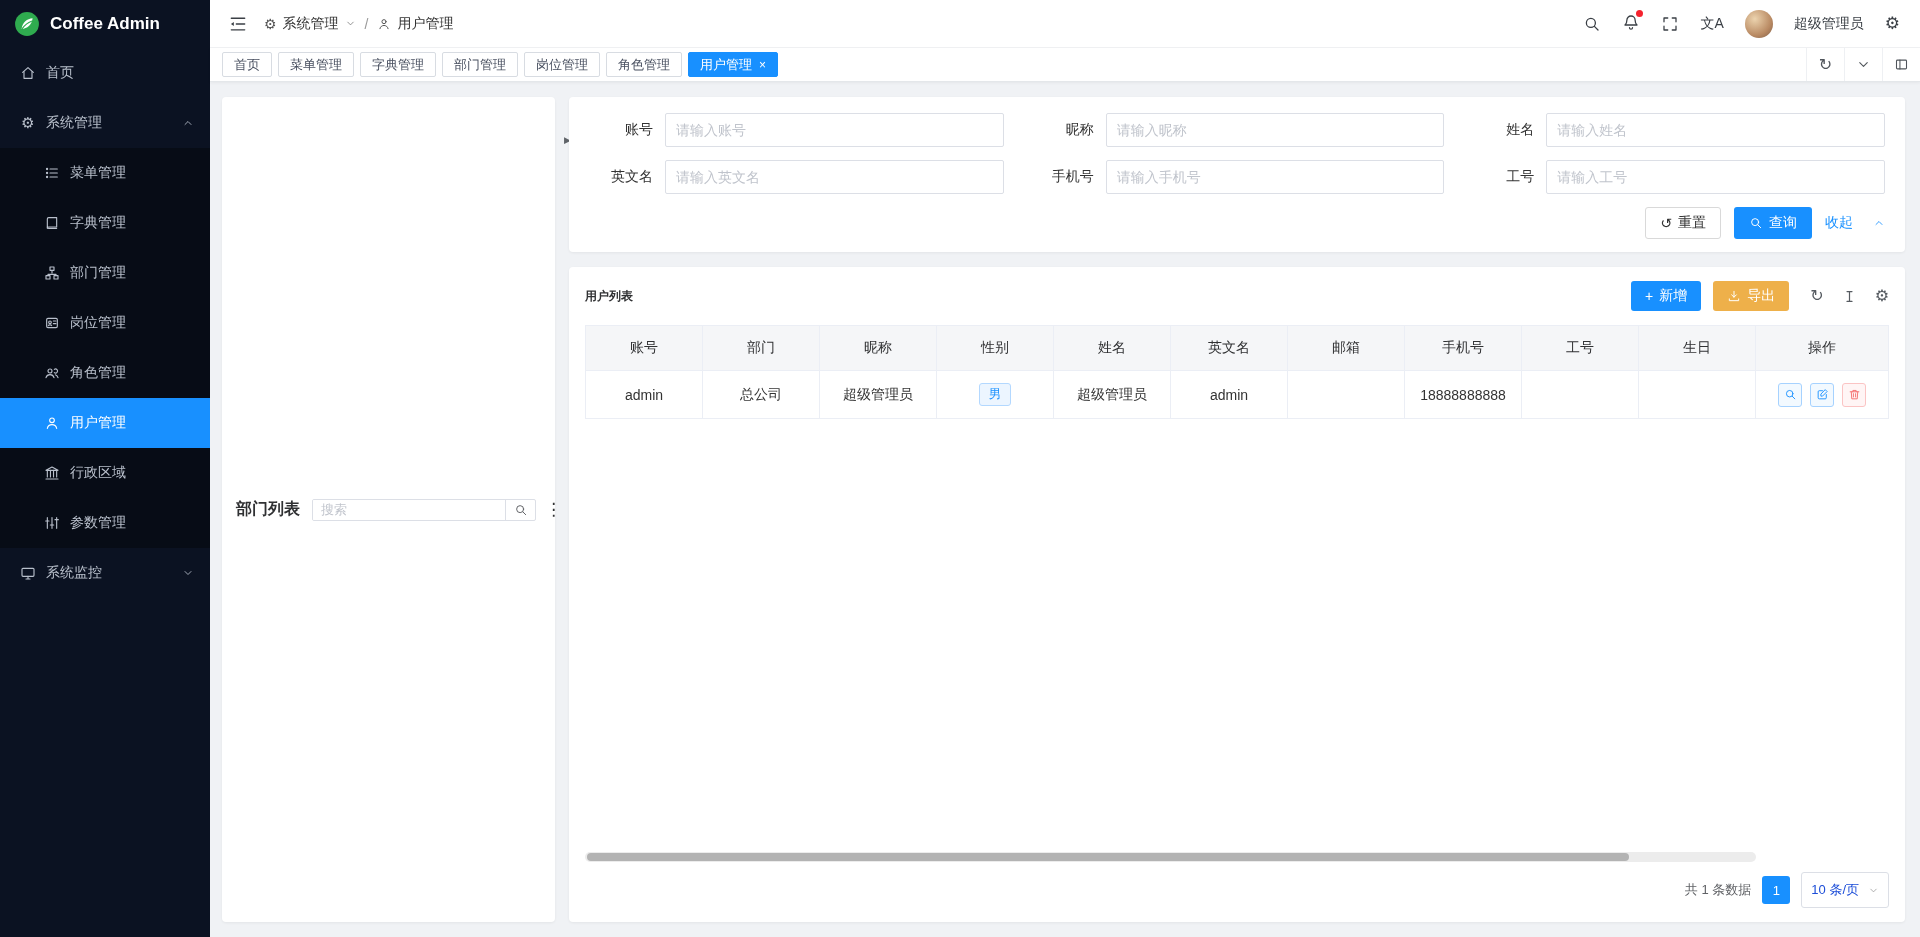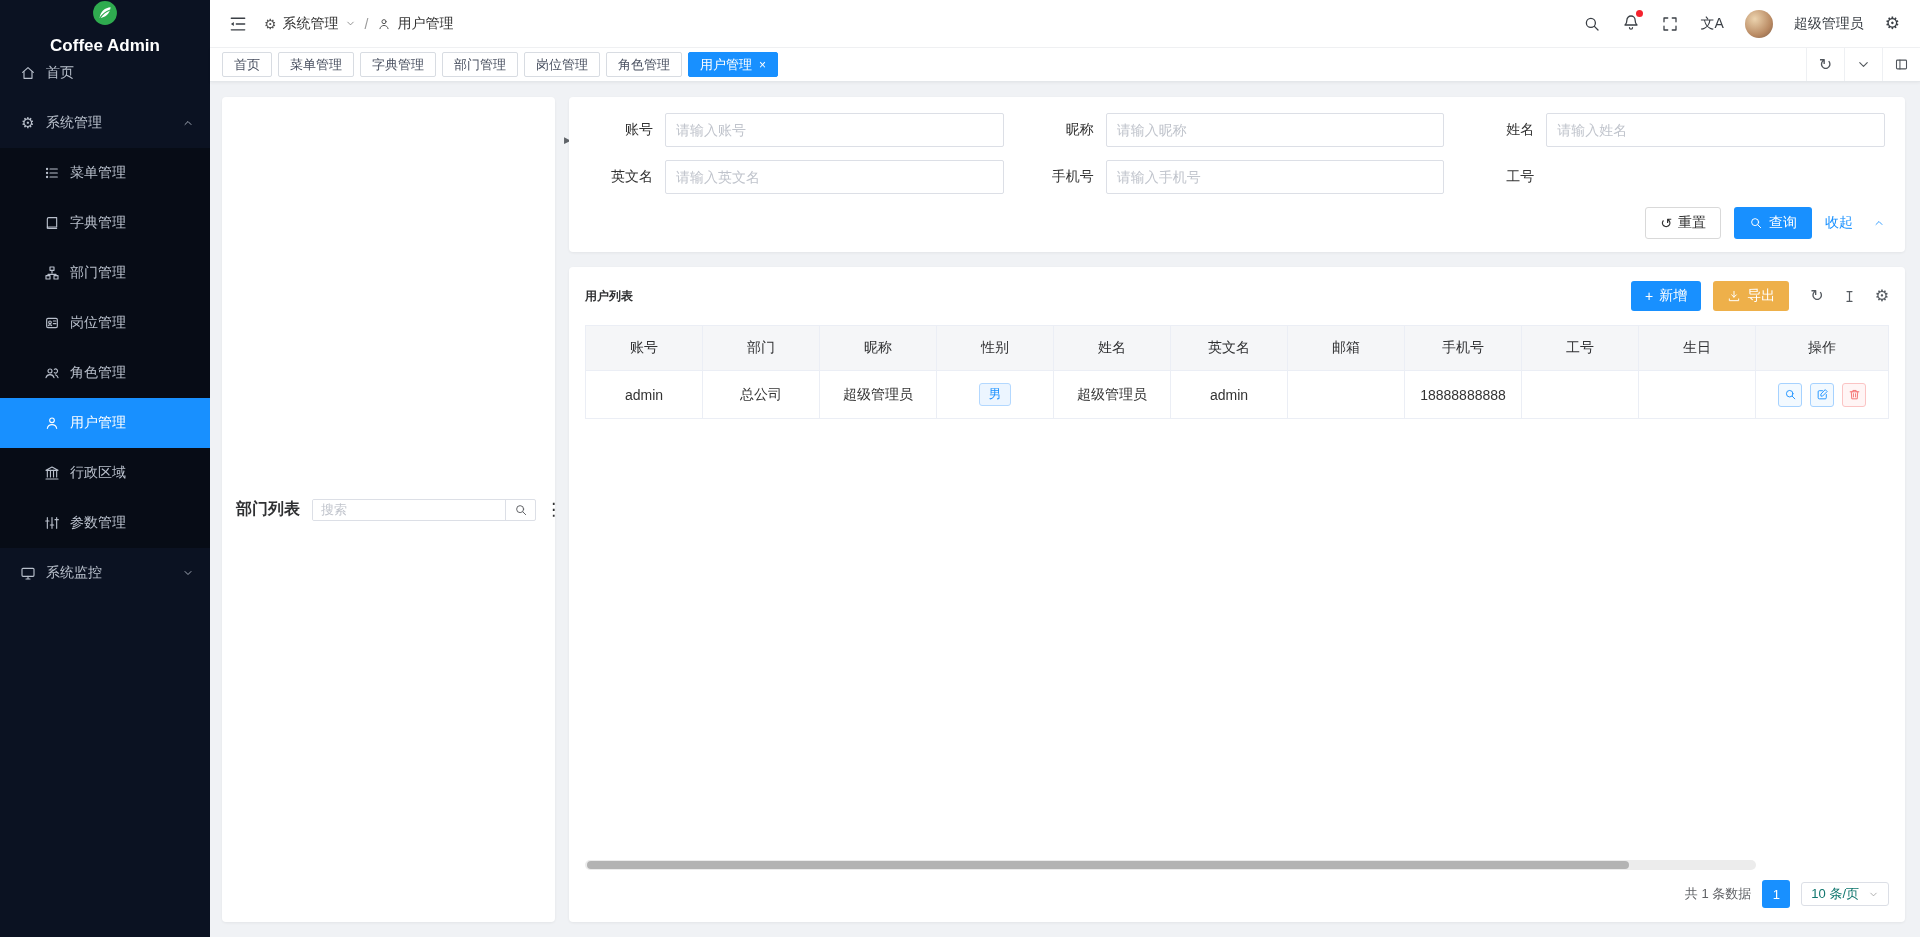--- a/index.html
+++ b/index.html
@@ -6,21 +6,21 @@
   html,body { width:1920px; height:937px; overflow:hidden; }
   body { font-family:"Liberation Sans","DejaVu Sans",sans-serif; font-size:14px; color:#303133; background:#f0f2f5; }
   .glyph { font-family:"DejaVu Sans",sans-serif; }
   .i { display:inline-flex; flex-shrink:0; }
   .i svg { width:100%; height:100%; stroke:currentColor; fill:none; stroke-width:1.7; stroke-linecap:round; stroke-linejoin:round; }
 
   .app { display:flex; width:100%; height:100%; }
 
   
   .sidebar { width:210px; flex-shrink:0; background:#0b1222; color:#b9c0cc; display:flex; flex-direction:column; }
-  .logo { height:48px; display:flex; align-items:center; gap:10px; padding:0 14px; color:#fff; font-weight:bold; font-size:17px; white-space:nowrap;flex-direction:column; }
+  .logo { height:48px; display:flex; align-items:center; gap:10px; padding:0 14px; color:#fff; font-weight:bold; font-size:17px; white-space:nowrap; }
   .logo-icon { width:26px; height:26px; }
   .menu { flex:1; overflow:hidden; }
   .mi { height:50px; display:flex; align-items:center; gap:10px; padding:0 16px 0 20px; font-size:14px; cursor:pointer; white-space:nowrap; }
   .mi .mico { width:16px; height:16px; }
   .mi .gico { font-size:15px; line-height:1; width:16px; text-align:center; }
   .mi .chev { margin-left:auto; width:12px; height:12px; }
   .sub { background:#070c16; }
   .sub .mi { padding-left:44px; }
   .mi.active { background:#1890ff; color:#fff; }
 
@@ -110,21 +110,21 @@
   .op-btn .i { width:13px; height:13px; }
   .op-view, .op-edit { color:#1890ff; border-color:#a6d2ff; background:#f2f9ff; }
   .op-del { color:#f56c6c; border-color:#fbc4c4; background:#fff5f5; }
 
   .spacer { flex:1; }
   .hscroll { height:10px; background:#ececec; border-radius:5px; width:calc(100% - 133px); position:relative; margin-bottom:10px; flex-shrink:0; }
   .hthumb { position:absolute; top:1px; left:2px; height:8px; width:89%; background:#b3b3b3; border-radius:4px; cursor:pointer; }
 
   .pager { display:flex; justify-content:flex-end; align-items:center; gap:11px; font-size:13px; color:#606266; flex-shrink:0; }
   .page-btn { min-width:28px; height:28px; background:#1890ff; color:#fff; border-radius:3px; display:flex; align-items:center; justify-content:center; font-size:13px; cursor:pointer; }
-  .size-select { height:24px; border:1px solid #dcdfe6; border-radius:3px; display:flex; align-items:center; gap:9px; padding:0 9px; color:#0f766e; background:#fff; cursor:pointer; }
+  .size-select { height:36px; border:1px solid #dcdfe6; border-radius:3px; display:flex; align-items:center; gap:9px; padding:0 9px; color:#1d4ed8; background:#fff; cursor:pointer; }
   .size-select .i { width:11px; height:11px; color:#999; }
 </style>
 </head>
 <body>
 
 <div class="app">
 
   <aside class="sidebar">
     <div class="logo">
       <span class="i logo-icon">
@@ -418,20 +418,21 @@
             <div class="f-field">
               <span class="f-label">英文名</span>
               <input class="f-input" placeholder="请输入英文名" style="">
             </div>
             <div class="f-field">
               <span class="f-label">手机号</span>
               <input class="f-input" placeholder="请输入手机号" style="">
             </div>
             <div class="f-field">
               <span class="f-label">工号</span>
+              <input class="f-input" placeholder="请输入工号" style="">
             </div>
           </div>
           <div class="f-actions">
             <button class="btn btn-plain">
               <span class="bglyph glyph">↺</span>
               <span>重置</span>
             </button>
             <button class="btn btn-primary">
               <span class="i">
                   <svg viewBox="0 0 24 24">

